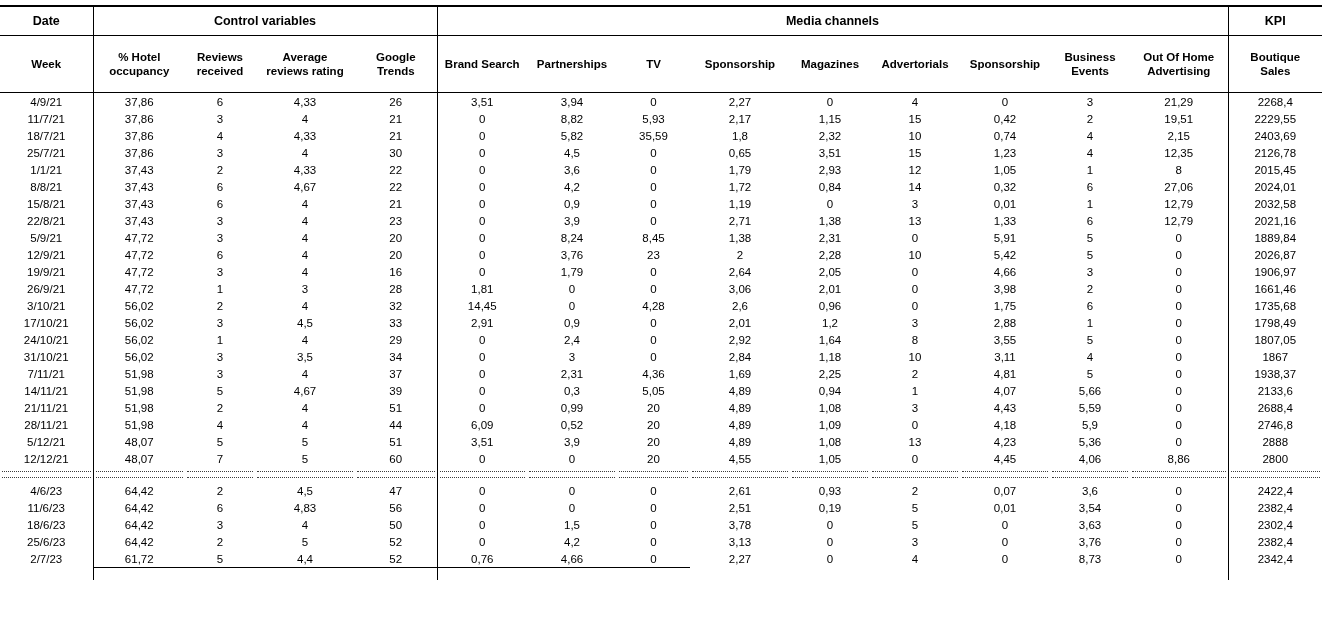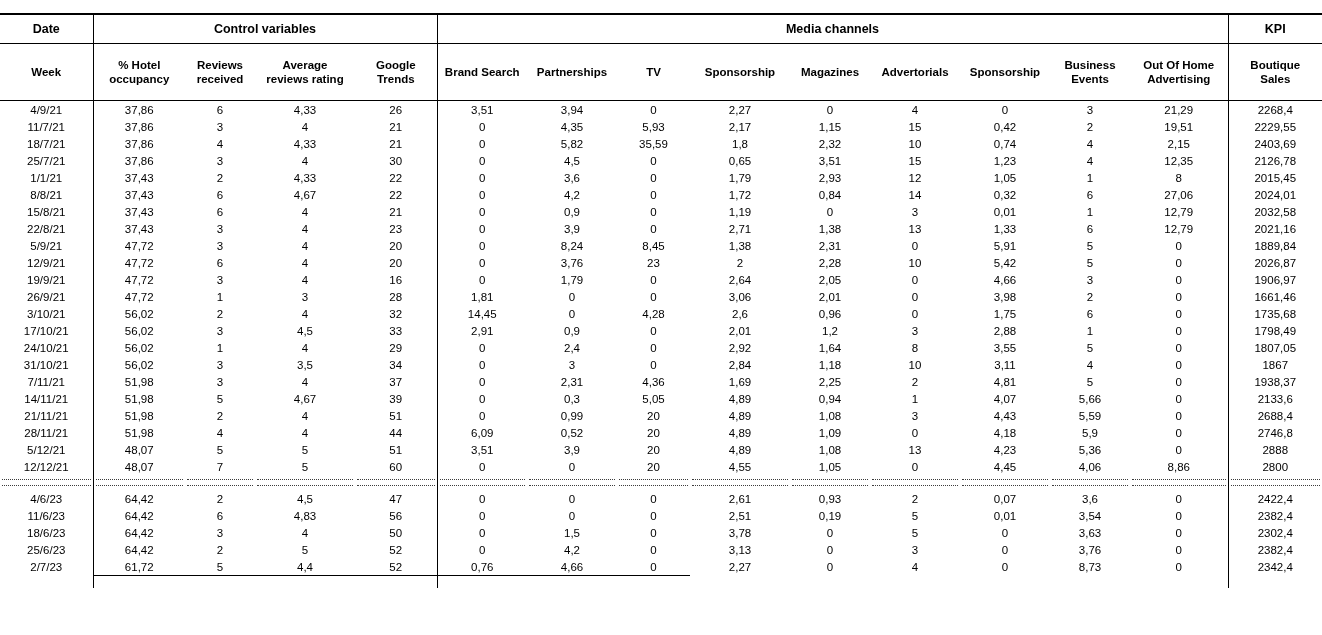--- a/index.html
+++ b/index.html
@@ -1,17 +1,17 @@
 <!DOCTYPE html>
 <html><head>
 <meta charset="utf-8">
 <style>
   html,body{margin:0;padding:0;background:#fff;}
   body{font-family:"Liberation Sans","DejaVu Sans",sans-serif;color:#000;}
-  .wrap{padding:13px 0 0 0;}
+  .wrap{padding:5px 0 0 0;}
   table{border-collapse:collapse;table-layout:fixed;width:1322px;border-top:2px solid #000;}
   th,td{padding:0;text-align:center;vertical-align:middle;overflow:hidden;}
   tr.group-row th{height:28px;font-size:12.5px;font-weight:700;border-bottom:1.6px solid #000;}
   tr.sub-row th{height:56px;font-size:11.5px;font-weight:700;line-height:1.25;white-space:pre-line;border-bottom:1.6px solid #000;}
   tbody td{height:17px;font-size:11.5px;white-space:nowrap;}
   .divl{border-left:1.3px solid #000;}
   tr.separator-row td{height:15px;}
   tr.separator-row .dots{height:5px;margin:0 2px;border-top:1.6px dotted #3c3c3c;border-bottom:1.6px dotted #3c3c3c;}
   tfoot td{height:12px;}
   tfoot td.bline{border-top:1.6px solid #000;}
@@ -88,21 +88,21 @@
           <td>21,29</td>
           <td class="divl">2268,4</td>
         </tr>
         <tr>
           <td>11/7/21</td>
           <td class="divl">37,86</td>
           <td>3</td>
           <td>4</td>
           <td>21</td>
           <td class="divl">0</td>
-          <td>4,35</td>
+          <td>8,82</td>
           <td>5,93</td>
           <td>2,17</td>
           <td>1,15</td>
           <td>15</td>
           <td>0,42</td>
           <td>2</td>
           <td>19,51</td>
           <td class="divl">2229,55</td>
         </tr>
         <tr>

